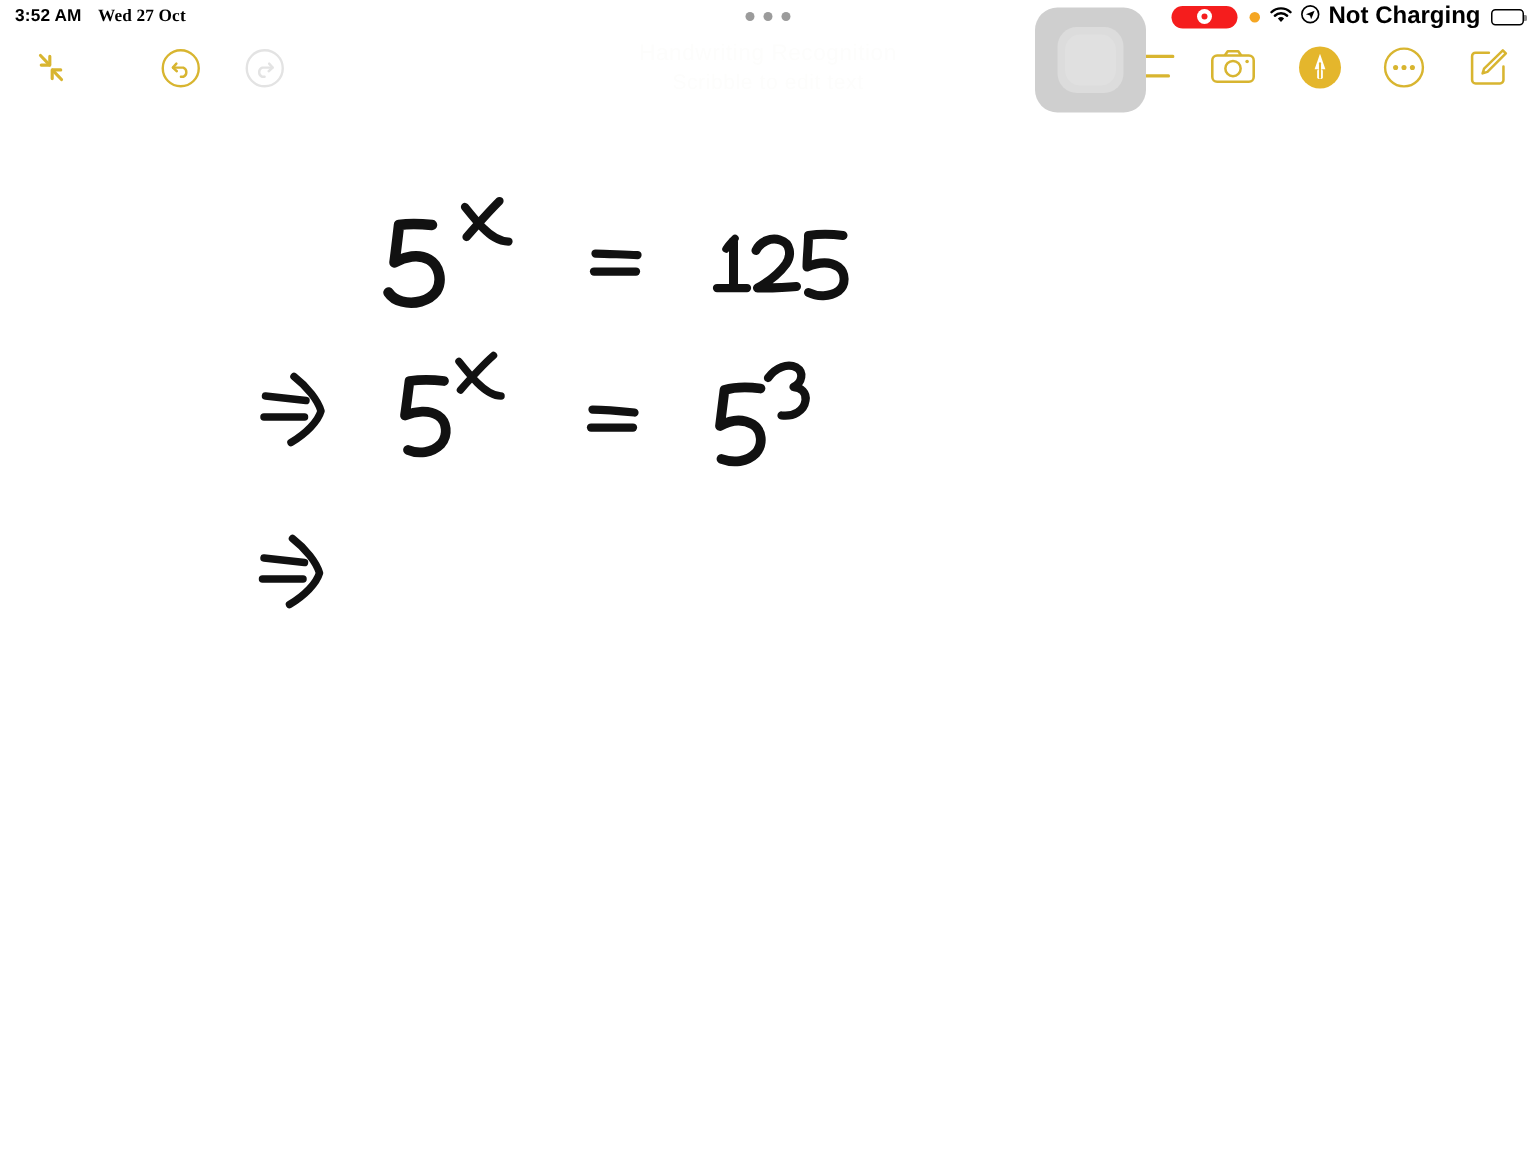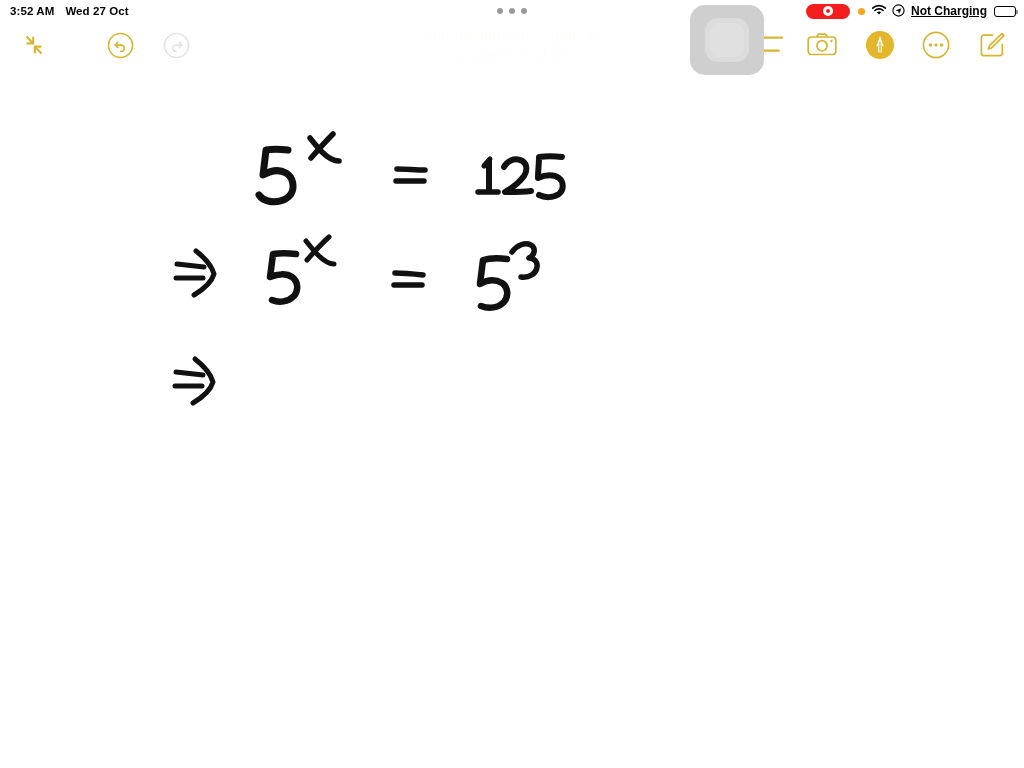--- a/index.html
+++ b/index.html
@@ -37,21 +37,21 @@
     color: #000000;
     z-index: 30;
   }
   .status-left {
     display: flex;
     align-items: center;
     gap: 11px;
     white-space: nowrap;
   }
   .status-time { letter-spacing: 0.1px; }
-  .status-date { letter-spacing: 0.1px; }
+  .status-date { letter-spacing: 0.1px; font-family: Liberation Serif, serif; }
 
   .status-right {
     display: flex;
     align-items: center;
     gap: 5px;
     white-space: nowrap;
   }
 
   .rec-pill {
     width: 44px;
@@ -84,26 +84,25 @@
     border-radius: 50%;
     background: #f5a623;
     margin-left: 3px;
     margin-right: 1px;
   }
 
   .wifi-icon { display: block; }
   .loc-icon { display: block; }
 
   .status-charge {
-    font-size: 12px;
+    font-size: 16px;
     font-weight: bold;
     color: #000;
     margin-left: 1px;
     margin-right: 2px;
-    text-decoration: underline;
   }
 
   .battery {
     position: relative;
     width: 22px;
     height: 11px;
     border: 1.2px solid #000;
     border-radius: 3px;
     box-sizing: border-box;
     padding: 1px;

